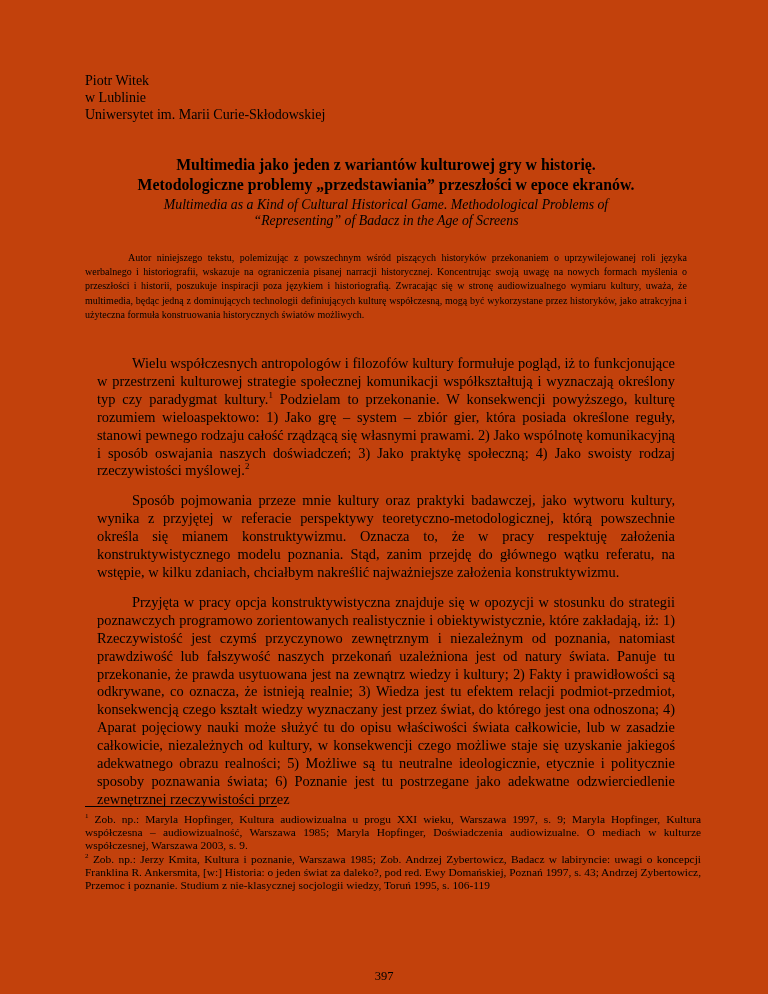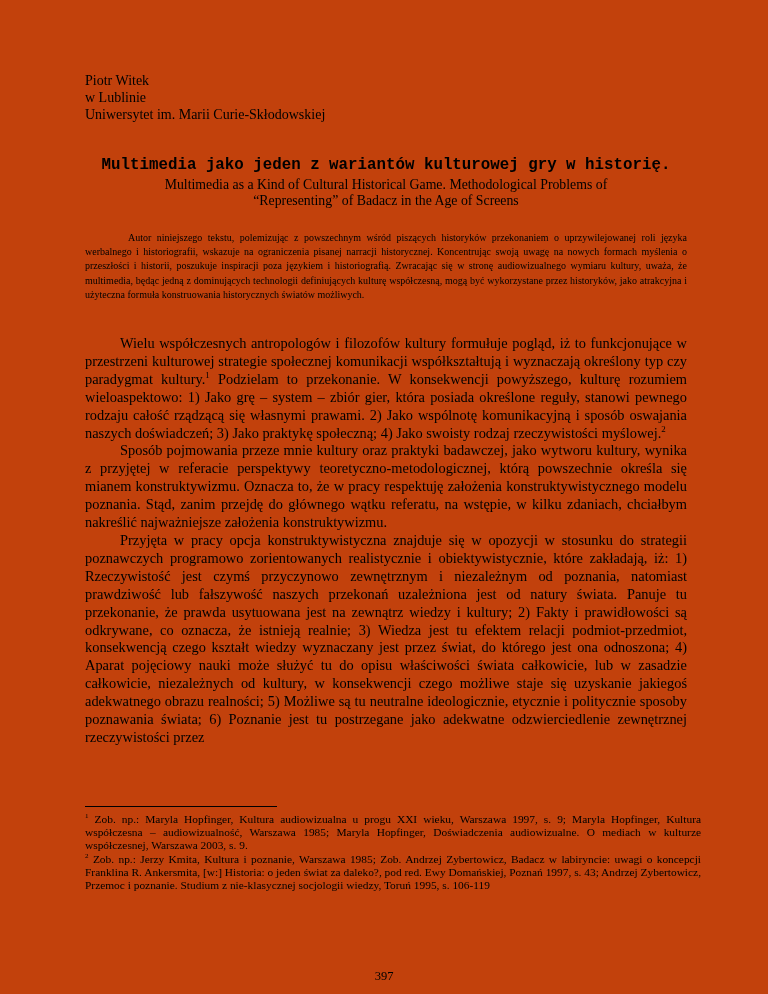--- a/index.html
+++ b/index.html
@@ -29,42 +29,42 @@
   }
   .title-block {
     margin-top: 32px;
     text-align: center;
   }
   .paper-title {
     font-size: 15.8px;
     font-weight: bold;
     line-height: 20px;
     margin: 0;
-    font-family: Liberation Mono, monospace;
   }
   .paper-subtitle {
     font-size: 13.8px;
+    font-style: italic;
     line-height: 16px;
     margin-top: 2px;
   }
   .abstract {
     margin-top: 22px;
     font-size: 10px;
     line-height: 14.2px;
     text-align: justify;
     text-indent: 43px;
   }
   .body-text {
     margin-top: 33px;
     font-size: 14.4px;
     line-height: 17.9px;
     text-align: justify;
   }
   .body-text p {
-    margin: 0;
+    margin: 12px;
     text-indent: 35px;
   }
   sup {
     font-size: 0.62em;
     vertical-align: super;
     line-height: 0;
   }
   .footnote-section {
     position: absolute;
     left: 85px;
@@ -99,21 +99,21 @@
 
   <div class="content">
 
     <div class="author-block">
       <div>Piotr Witek</div>
       <div>w Lublinie</div>
       <div>Uniwersytet im. Marii Curie-Skłodowskiej</div>
     </div>
 
     <div class="title-block">
-      <h1 class="paper-title"><span>Multimedia jako jeden z wariantów kulturowej gry w historię.</span><br></h1>
+      <h1 class="paper-title"><span>Multimedia jako jeden z wariantów kulturowej gry w historię.</span><br><span>Metodologiczne problemy „przedstawiania” przeszłości w epoce ekranów.</span></h1>
       <div class="paper-subtitle"><span>Multimedia as a Kind of Cultural Historical Game. Methodological Problems of</span><br><span>“Representing” of Badacz in the Age of Screens</span></div>
     </div>
 
     <div class="abstract">Autor niniejszego tekstu, polemizując z powszechnym wśród piszących historyków przekonaniem o uprzywilejowanej roli języka werbalnego i historiografii, wskazuje na ograniczenia pisanej narracji historycznej. Koncentrując swoją uwagę na nowych formach myślenia o przeszłości i historii, poszukuje inspiracji poza językiem i historiografią. Zwracając się w stronę audiowizualnego wymiaru kultury, uważa, że multimedia, będąc jedną z dominujących technologii definiujących kulturę współczesną, mogą być wykorzystane przez historyków, jako atrakcyjna i użyteczna formuła konstruowania historycznych światów możliwych.</div>
 
     <div class="body-text">
       <p><span>Wielu współczesnych antropologów i filozofów kultury formułuje pogląd, iż to funkcjonujące w przestrzeni kulturowej strategie społecznej komunikacji współkształtują i wyznaczają określony typ czy paradygmat kultury.</span><sup>1</sup><span> Podzielam to przekonanie. W konsekwencji powyższego, kulturę rozumiem wieloaspektowo: 1) Jako grę – system – zbiór gier, która posiada określone reguły, stanowi pewnego rodzaju całość rządzącą się własnymi prawami. 2) Jako wspólnotę komunikacyjną i sposób oswajania naszych doświadczeń; 3) Jako praktykę społeczną; 4) Jako swoisty rodzaj rzeczywistości myślowej.</span><sup>2</sup></p>
       <p>Sposób pojmowania przeze mnie kultury oraz praktyki badawczej, jako wytworu kultury, wynika z przyjętej w referacie perspektywy teoretyczno-metodologicznej, którą powszechnie określa się mianem konstruktywizmu. Oznacza to, że w pracy respektuję założenia konstruktywistycznego modelu poznania. Stąd, zanim przejdę do głównego wątku referatu, na wstępie, w kilku zdaniach, chciałbym nakreślić najważniejsze założenia konstruktywizmu.</p>
       <p>Przyjęta w pracy opcja konstruktywistyczna znajduje się w opozycji w stosunku do strategii poznawczych programowo zorientowanych realistycznie i obiektywistycznie, które zakładają, iż: 1) Rzeczywistość jest czymś przyczynowo zewnętrznym i niezależnym od poznania, natomiast prawdziwość lub fałszywość naszych przekonań uzależniona jest od natury świata. Panuje tu przekonanie, że prawda usytuowana jest na zewnątrz wiedzy i kultury; 2) Fakty i prawidłowości są odkrywane, co oznacza, że istnieją realnie; 3) Wiedza jest tu efektem relacji podmiot-przedmiot, konsekwencją czego kształt wiedzy wyznaczany jest przez świat, do którego jest ona odnoszona; 4) Aparat pojęciowy nauki może służyć tu do opisu właściwości świata całkowicie, lub w zasadzie całkowicie, niezależnych od kultury, w konsekwencji czego możliwe staje się uzyskanie jakiegoś adekwatnego obrazu realności; 5) Możliwe są tu neutralne ideologicznie, etycznie i politycznie sposoby poznawania świata; 6) Poznanie jest tu postrzegane jako adekwatne odzwierciedlenie zewnętrznej rzeczywistości przez</p>
     </div>

